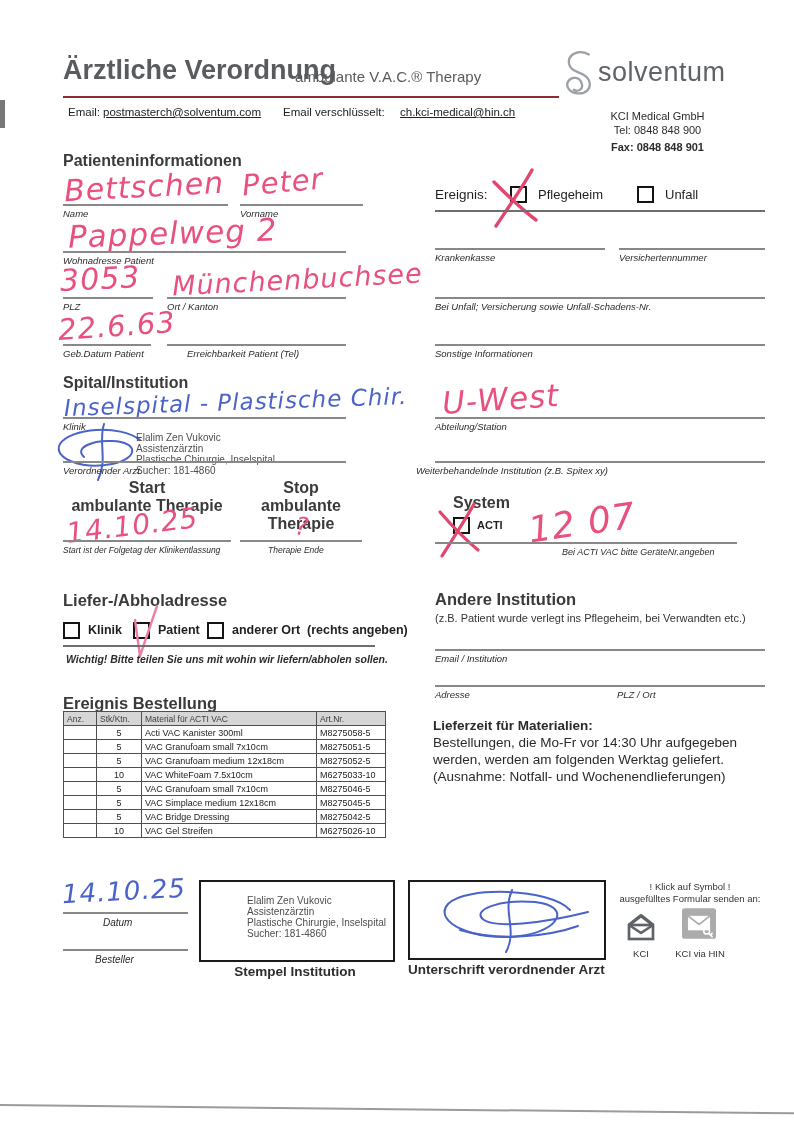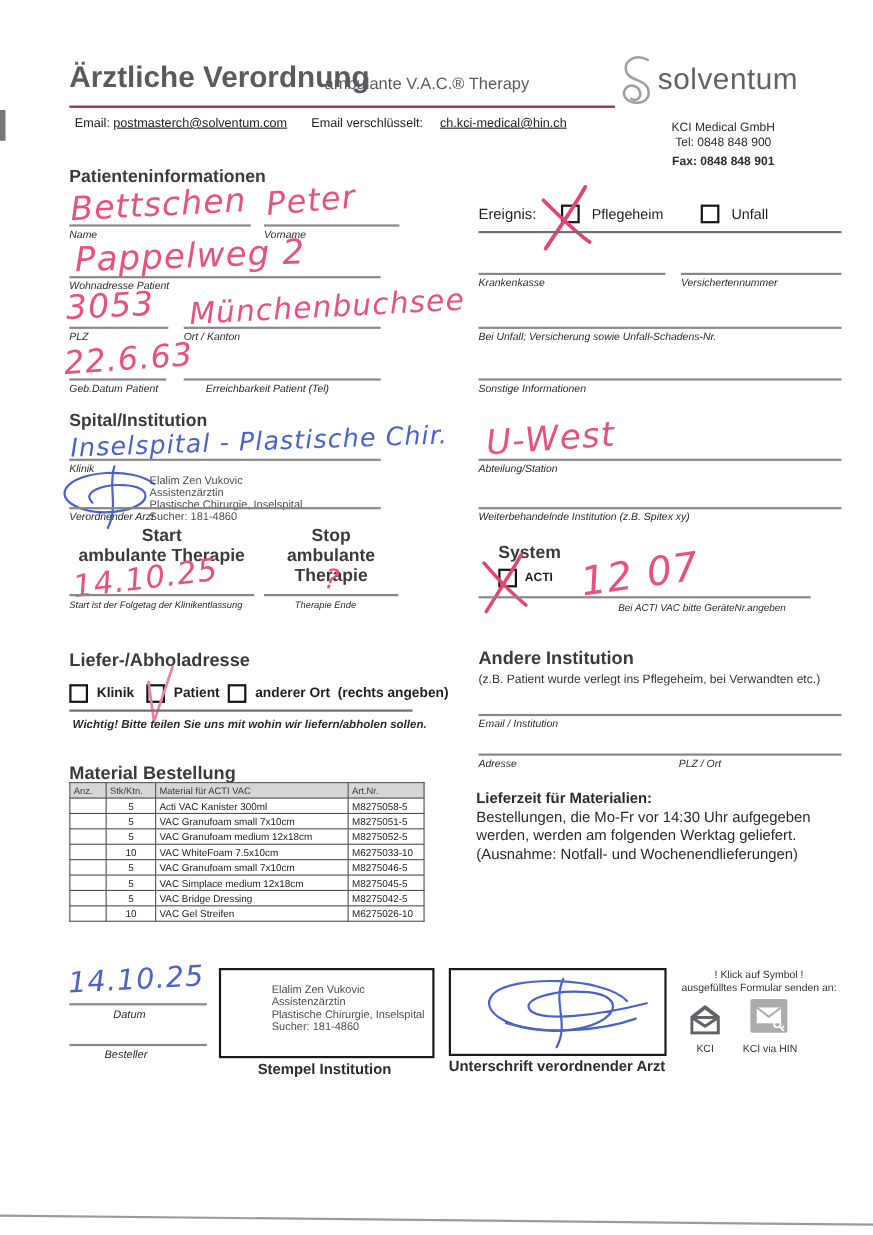--- a/index.html
+++ b/index.html
@@ -116,21 +116,21 @@
   <div class="abs stampTxt" style="left:136px;top:443px;">Assistenzärztin</div>
   <div class="abs stampTxt" style="left:136px;top:454px;">Plastische Chirurgie, Inselspital</div>
   <div class="abs stampTxt" style="left:136px;top:465px;">Sucher: 181-4860</div>
   <div class="hline" style="left:63px;top:461px;width:283px;"></div>
   <div class="lbl" style="left:63px;top:465px;">Verordnender Arzt</div>
 
   <div class="hand pink" style="left:442px;top:384px;font-size:31px;transform:rotate(-4deg);">U-West</div>
   <div class="hline" style="left:435px;top:417px;width:330px;"></div>
   <div class="lbl" style="left:435px;top:421px;">Abteilung/Station</div>
   <div class="hline" style="left:435px;top:461px;width:330px;"></div>
-  <div class="lbl" style="left:435px;top:465px;">Weiterbehandelnde Institution (z.B. Spitex xy)</div>
+  <div class="lbl" style="left:416px;top:465px;">Weiterbehandelnde Institution (z.B. Spitex xy)</div>
 
   <div class="abs" style="left:63px;top:479px;width:168px;text-align:center;font-weight:700;font-size:16px;color:#3a3a3a;">Start</div>
   <div class="abs" style="left:55px;top:497px;width:184px;text-align:center;font-weight:700;font-size:16px;color:#3a3a3a;">ambulante Therapie</div>
   <div class="hand pink" style="left:66px;top:512px;font-size:28px;transform:rotate(-7deg);">14.10.25</div>
   <div class="hline" style="left:63px;top:540px;width:168px;"></div>
   <div class="lbl" style="left:63px;top:545px;font-size:8.5px;">Start ist der Folgetag der Klinikentlassung</div>
 
   <div class="abs" style="left:240px;top:479px;width:122px;text-align:center;font-weight:700;font-size:16px;color:#3a3a3a;">Stop</div>
   <div class="abs" style="left:233px;top:497px;width:136px;text-align:center;font-weight:700;font-size:16px;color:#3a3a3a;">ambulante Therapie</div>
   <div class="hand pink" style="left:295px;top:514px;font-size:25px;transform:rotate(6deg);">?</div>
@@ -166,21 +166,21 @@
   <div class="lbl" style="left:66px;top:653px;font-size:10.5px;font-weight:600;">Wichtig! Bitte teilen Sie uns mit wohin wir liefern/abholen sollen.</div>
 
   <div class="sec" style="left:435px;top:590px;font-size:16.5px;">Andere Institution</div>
   <div class="abs smallcap" style="left:435px;top:612px;font-size:11px;">(z.B. Patient wurde verlegt ins Pflegeheim, bei Verwandten etc.)</div>
   <div class="hline" style="left:435px;top:649px;width:330px;"></div>
   <div class="lbl" style="left:435px;top:653px;">Email / Institution</div>
   <div class="hline" style="left:435px;top:685px;width:330px;"></div>
   <div class="lbl" style="left:435px;top:689px;">Adresse</div>
   <div class="lbl" style="left:617px;top:689px;">PLZ / Ort</div>
 
-  <div class="sec" style="left:63px;top:694px;font-size:16.5px;">Material Bestellung</div>
+  <div class="sec" style="left:63px;top:694px;font-size:16.5px;">Ereignis Bestellung</div>
   <table class="mat">
     <tbody>
         <tr>
       <th style="width:26px;">Anz.</th>
       <th style="width:38px;">Stk/Ktn.</th>
       <th style="width:168px;">Material für ACTI VAC</th>
       <th style="width:62px;">Art.Nr.</th>
     </tr>
     <tr>
       <td class="num"></td>

